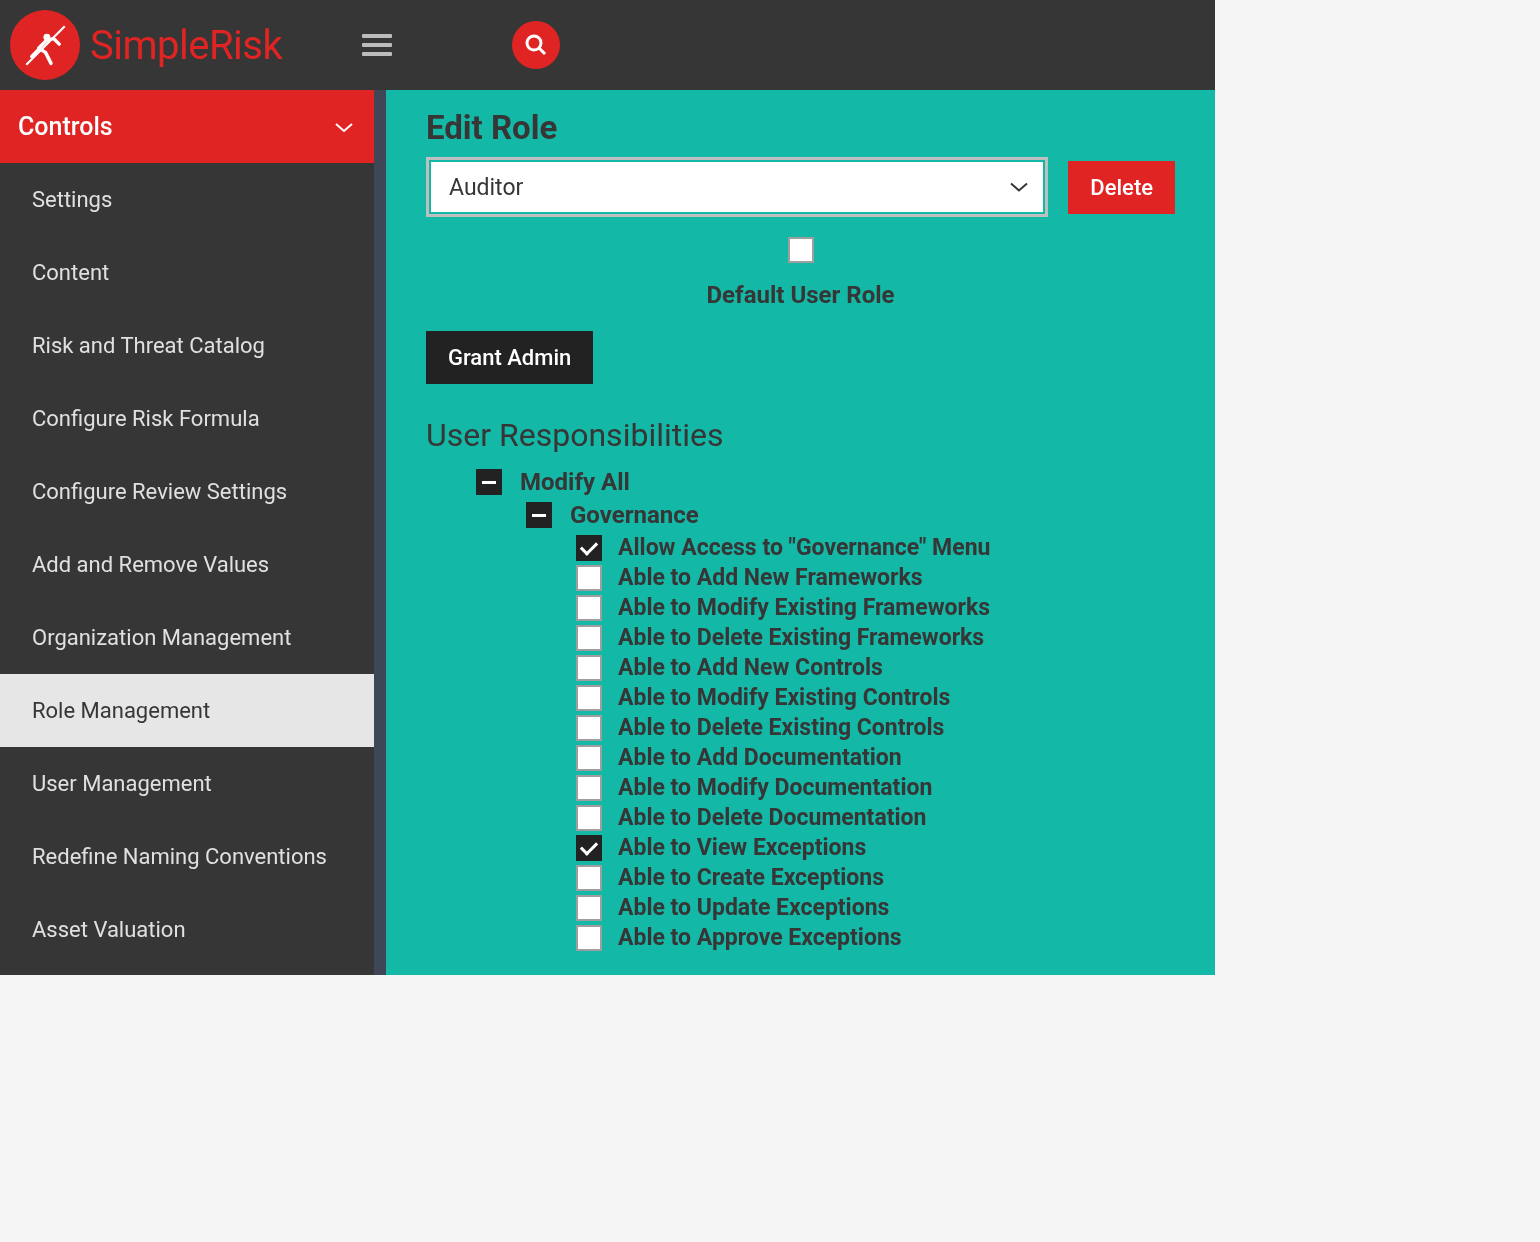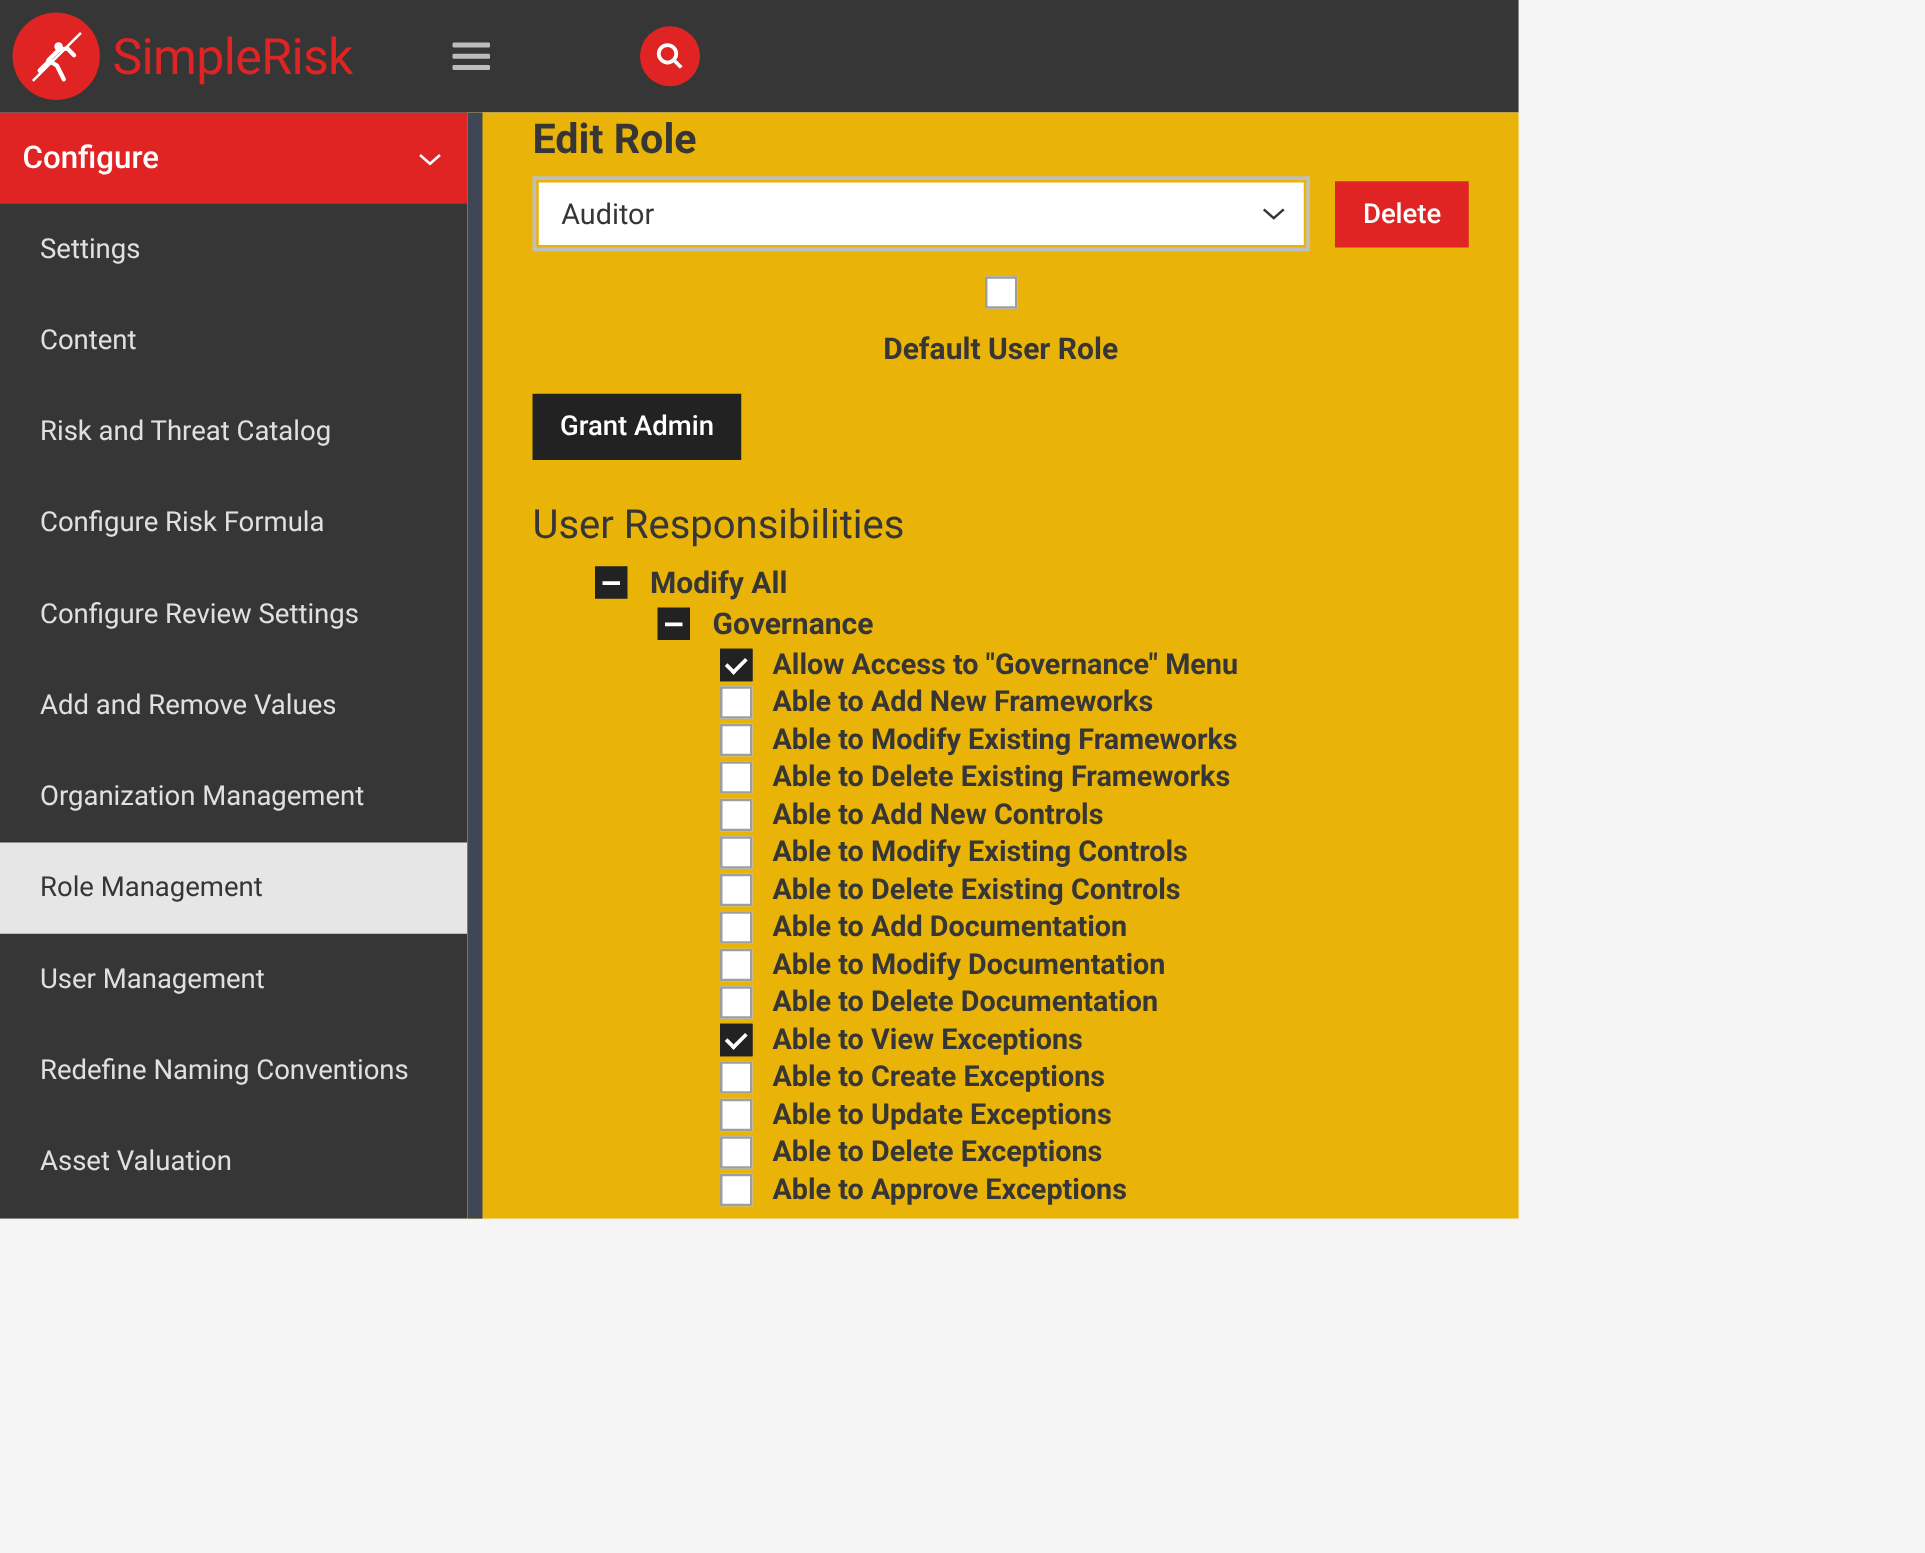--- a/index.html
+++ b/index.html
@@ -15,21 +15,21 @@
   .search-btn { width: 48px; height: 48px; background: #e02424; border-radius: 50%; display: flex; align-items: center; justify-content: center; cursor: pointer; margin-left: 40px; }
   .search-btn svg { width: 24px; height: 24px; stroke: #fff; stroke-width: 3; fill: none; }
 
   .body-row { display: flex; height: calc(100% - 90px); }
   .sidebar { width: 374px; background: #363636; overflow-y: auto; }
   .sb-header { background: #e02424; color: #fff; font-size: 25px; font-weight: 500; padding: 22px 20px 22px 18px; display: flex; align-items: center; justify-content: space-between; cursor: pointer; }
   .sb-header svg { width: 20px; height: 12px; stroke: #fff; stroke-width: 2; fill: none; }
   .sb-item { color: #e0e0e0; font-size: 22px; font-weight: 400; padding: 24px 32px; cursor: pointer; }
   .sb-item.active { background: #e6e6e6; color: #363636; }
 
-  .main { flex: 1; background: #eab308; border-left: 12px solid #3f4656; padding: 2px 40px 0 40px; overflow-y: hidden; }
+  .main { flex: 1; background: #14b8a6; border-left: 12px solid #3f4656; padding: 18px 40px 0 40px; overflow-y: hidden; }
 
   h1 { font-size: 33px; font-weight: 700; color: #363636; margin-bottom: 10px; }
   .role-row { display: flex; gap: 20px; align-items: center; margin-bottom: 20px; }
   .select-wrap { position: relative; flex: 1; border: 3px solid #bfbfbf; padding: 2px; }
   .role-select { width: 100%; height: 50px; padding: 0 18px; font-size: 23px; color: #363636; background: #fff; border: none; appearance: none; outline: none; cursor: pointer; }
   .select-chevron { position: absolute; right: 16px; top: 50%; transform: translateY(-50%); pointer-events: none; }
   .select-chevron svg { width: 20px; height: 12px; stroke: #363636; stroke-width: 2; fill: none; }
 
   .btn { border: none; font-size: 22px; font-weight: 500; padding: 14px 22px; cursor: pointer; }
   .btn-danger { background: #e02424; color: #fff; }
@@ -82,21 +82,21 @@
         <circle cx="10" cy="10" r="7"></circle>
         <line x1="21" y1="21" x2="15" y2="15"></line>
       </svg>
   </div>
 </div>
 
 <div class="body-row">
 
   <div class="sidebar">
     <div class="sb-header">
-      <span>Configure</span>
+      <span>Controls</span>
       <svg viewBox="0 0 20 12">
           <polyline points="2,3 10,10 18,3"></polyline>
         </svg>
     </div>
     <div id="sidebar-items">
         <div class="sb-item">Settings</div>
         <div class="sb-item">Content</div>
         <div class="sb-item">Risk and Threat Catalog</div>
         <div class="sb-item">Configure Risk Formula</div>
         <div class="sb-item">Configure Review Settings</div>
@@ -193,23 +193,19 @@
             <div class="perm-row">
               <div class="check-box"></div>
               <span class="perm-label">Able to Create Exceptions</span>
             </div>
             <div class="perm-row">
               <div class="check-box"></div>
               <span class="perm-label">Able to Update Exceptions</span>
             </div>
             <div class="perm-row">
               <div class="check-box"></div>
-              <span class="perm-label">Able to Delete Exceptions</span>
-            </div>
-            <div class="perm-row">
-              <div class="check-box"></div>
               <span class="perm-label">Able to Approve Exceptions</span>
             </div>
           </div>
       </div>
     </div>
   </div>
 </div>
 
 </body></html>

